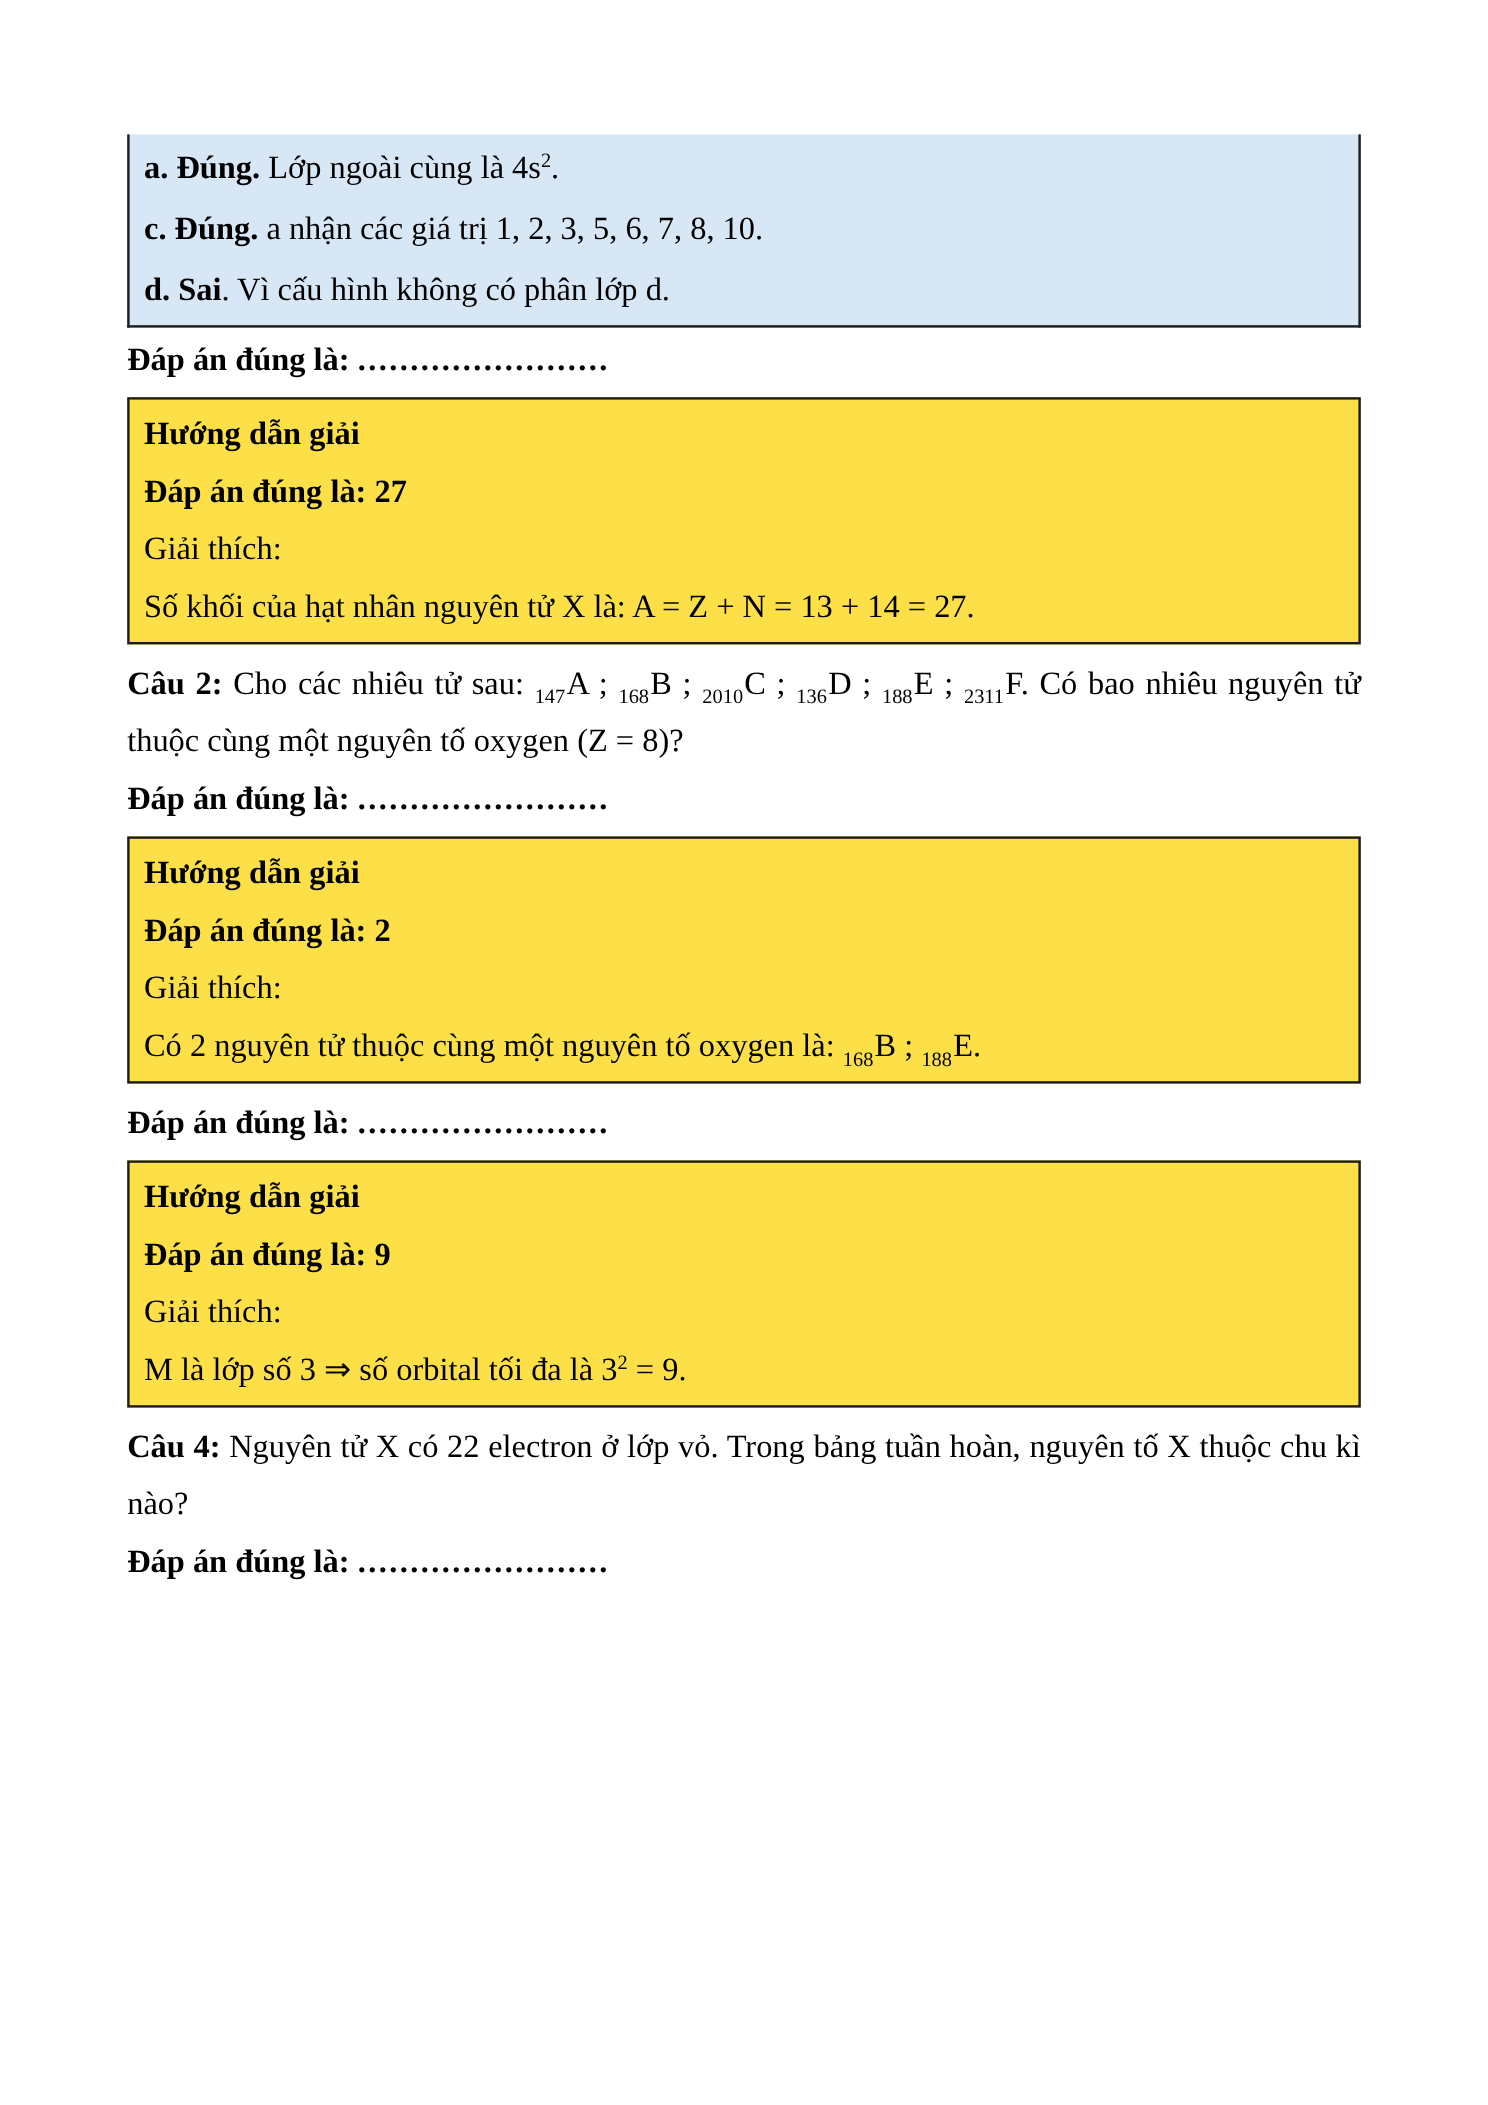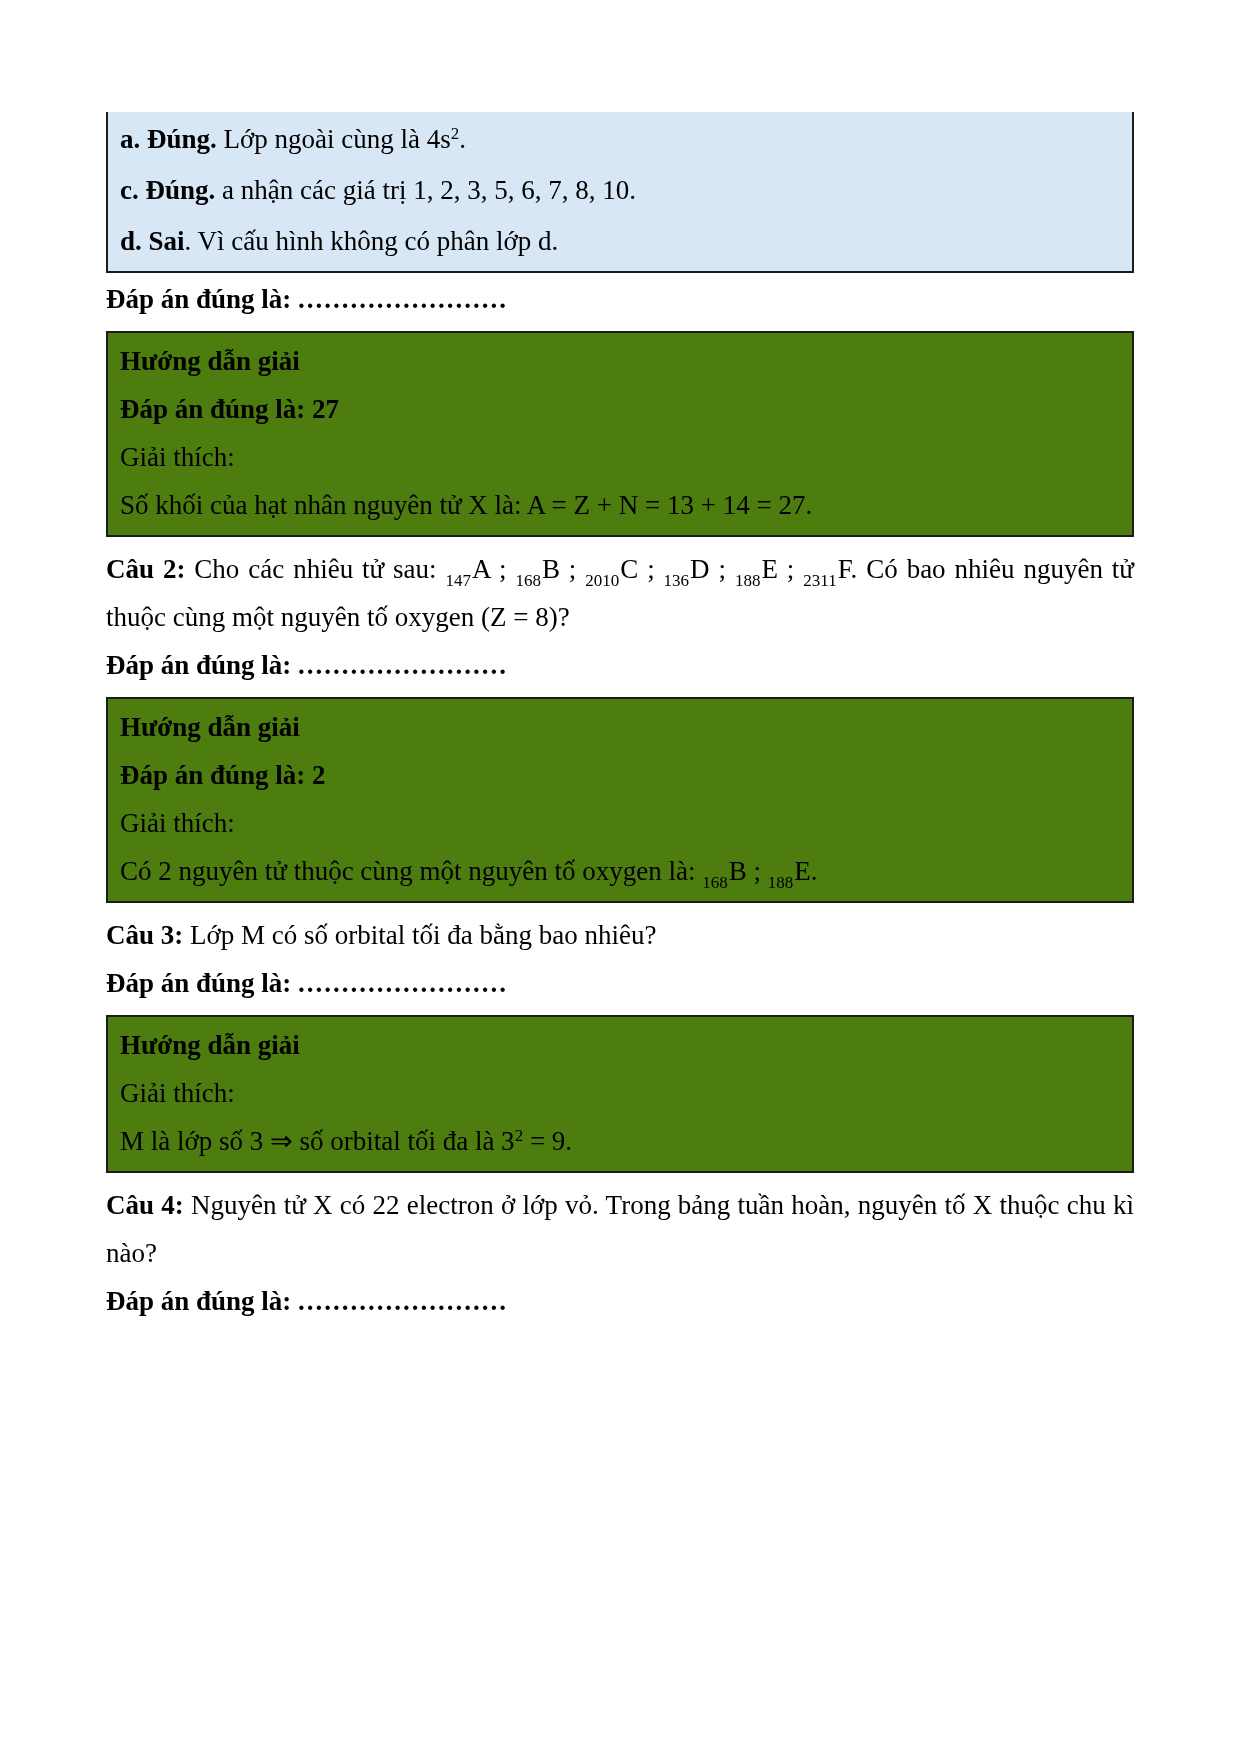--- a/index.html
+++ b/index.html
@@ -12,21 +12,21 @@
   i { font-style:italic; }
   .abox {
     background:#d8e7f5;
     border:2px solid #1c1c1c;
     border-top:none;
     padding:2px 12px 4px;
     margin-bottom:2px;
   }
   .abox p { line-height:51px; }
   .sbox {
-    background:#4d7c0f;
+    background:#fde047;
     border:2px solid #1c1c1c;
     padding:4px 12px 6px;
     margin-top:8px;
     margin-bottom:8px;
   }
   .sbox p { line-height:48px; }
   sup.sp { font-size:17px; line-height:0; vertical-align:9px; }
   .dots { letter-spacing:2px; }
   .nuclide { white-space:nowrap; }
   .stack {
@@ -90,26 +90,26 @@
       <p><span>Giải thích:</span></p>
       <p><span>Có 2 nguyên tử thuộc cùng một nguyên tố oxygen là: </span><span class="nuclide"><span class="stack">
               <span class="mass">16</span>
               <span class="znum">8</span>
             </span><span>B</span></span><span class="sep"> ; </span><span class="nuclide"><span class="stack">
               <span class="mass">18</span>
               <span class="znum">8</span>
             </span><span>E</span></span><span>.</span></p>
     </div>
 
-    <p><b>Câu 3:</b><span> Lớp M có số orbital tối đa bằng bao nhiêu?</span></p>
     <p><b>Đáp án đúng là:</b>
       <b class="dots">........................</b></p>
 
     <div class="sbox">
       <p><b>Hướng dẫn giải</b></p>
+      <p><b>Đáp án đúng là: 9</b></p>
       <p><span>Giải thích:</span></p>
       <p><span>M là lớp số 3 ⇒ số orbital tối đa là 3</span><sup class="sp">2</sup><span> = 9.</span></p>
     </div>
 
     <p class="just"><b>Câu 4:</b><span> Nguyên tử X có 22 electron ở lớp vỏ. Trong bảng tuần hoàn, nguyên tố X thuộc chu kì nào?</span></p>
     <p><b>Đáp án đúng là:</b>
       <b class="dots">........................</b></p>
 
   </div>
 </div>

